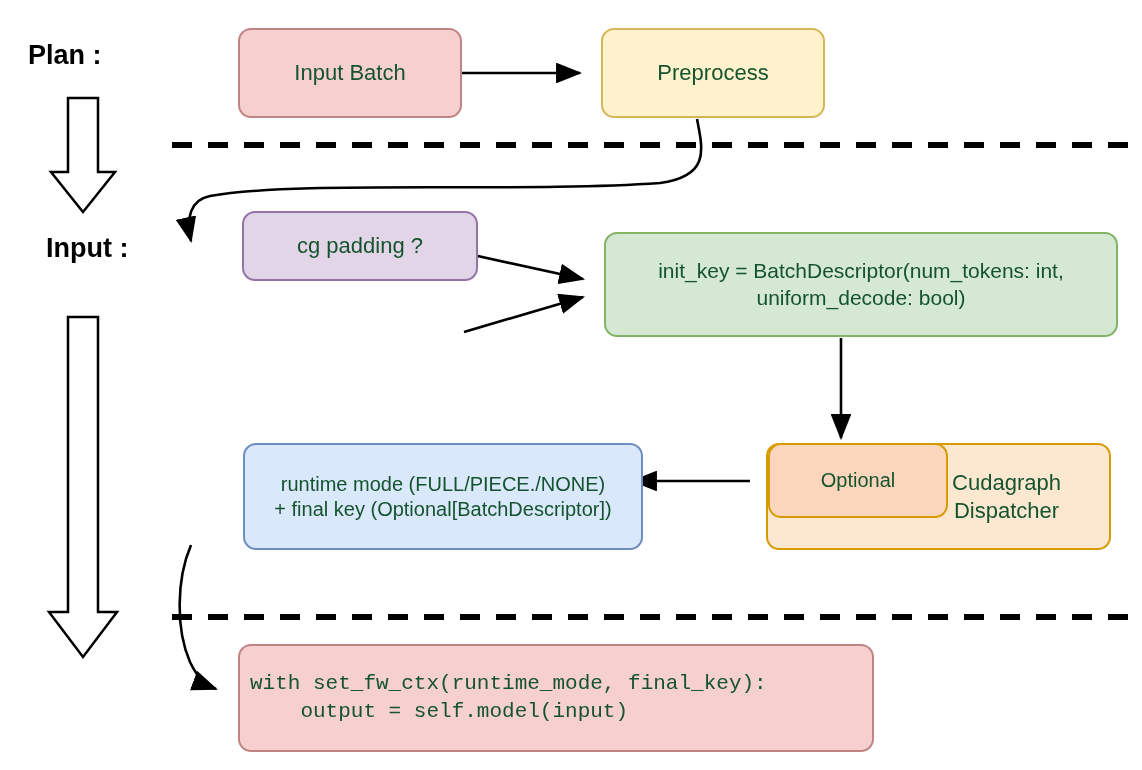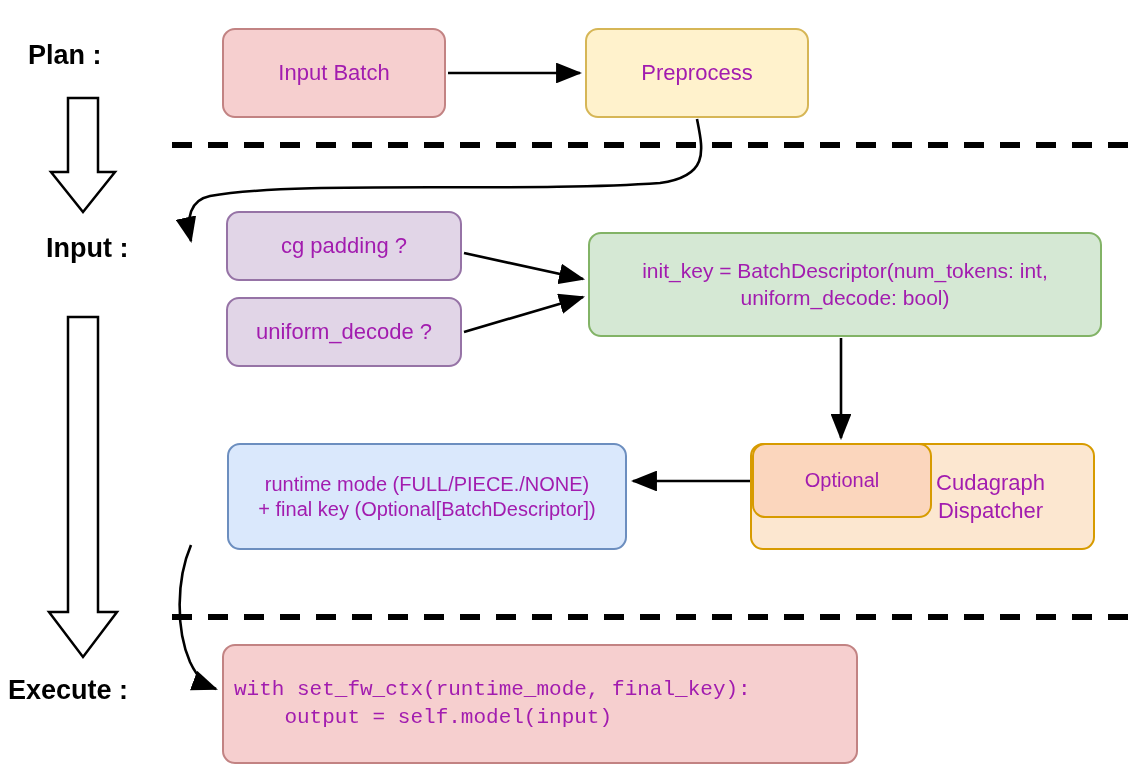--- a/index.html
+++ b/index.html
@@ -35,22 +35,23 @@
   .node {
     position: absolute;
     box-sizing: border-box;
     border-radius: 13px;
     border: 2px solid #6d28d9;
     display: flex;
     align-items: center;
     justify-content: center;
     text-align: center;
     font-family: "Liberation Sans", sans-serif;
-    color: #a21caf;
+    color: #14532d;
     line-height: 1.25;
+    margin-left: 16px;
   }
   .node-text {
     display: block;
     width: 100%;
     padding: 0 8px;
     box-sizing: border-box;
     white-space: pre-line;
   }
   
   #node-input-batch {
@@ -94,21 +95,21 @@
     width: 185px;
     padding-right: 28px;
   }
   #node-dispatch {
     left: 752px; top: 443px; width: 180px; height: 75px;
     background: #fbd6bd; border-color: #d79b00;
     font-size: 20px;
     z-index: 3;
   }
   #node-execute-code {
-    left: 222px; top: 644px; width: 636px; height: 120px;
+    left: 222px; top: 644px; width: 636px; height: 108px;
     background: #f6cfcf; border-color: #c28383;
     font-family: "Liberation Mono", monospace;
     font-size: 21px;
     justify-content: center;
     line-height: 1.35;
   }
   #node-execute-code .node-text {
     text-align: left;
     padding-left: 10px;
     white-space: pre;
@@ -145,37 +146,33 @@
 
     <line x1="841" y1="338" x2="841" y2="438" stroke="#000000" stroke-width="2.6" marker-end="url(#arrowhead)"></line>
 
     <line x1="750" y1="481" x2="633" y2="481" stroke="#000000" stroke-width="2.6" marker-end="url(#arrowhead)"></line>
 
     <path d="M191,545 C176,580 176,630 190,662 C199,681 208,686 216,689" fill="none" stroke="#000000" stroke-width="2.6" marker-end="url(#arrowhead)"></path>
   </svg>
 
   <div class="stage-label" id="label-input">Plan :</div>
   <div class="stage-label" id="label-plan">Input :</div>
-  <div class="stage-label" id="label-execute">Execute :</div>
 
   <div class="node" id="node-input-batch">
     <span class="node-text">Input Batch</span>
   </div>
 
   <div class="node" id="node-cg-padding">
     <span class="node-text">cg padding ?</span>
   </div>
 
   <div class="node" id="node-preprocess">
     <span class="node-text">Preprocess</span>
   </div>
 
-  <div class="node" id="node-uniform-decode">
-    <span class="node-text">uniform_decode ?</span>
-  </div>
 
   <div class="node" id="node-init-key">
     <span class="node-text">init_key = BatchDescriptor(num_tokens: int,
 uniform_decode: bool)</span>
   </div>
 
   <div class="node" id="node-runtime-mode">
     <span class="node-text">runtime mode (FULL/PIECE./NONE)
 + final key (Optional[BatchDescriptor])</span>
   </div>

